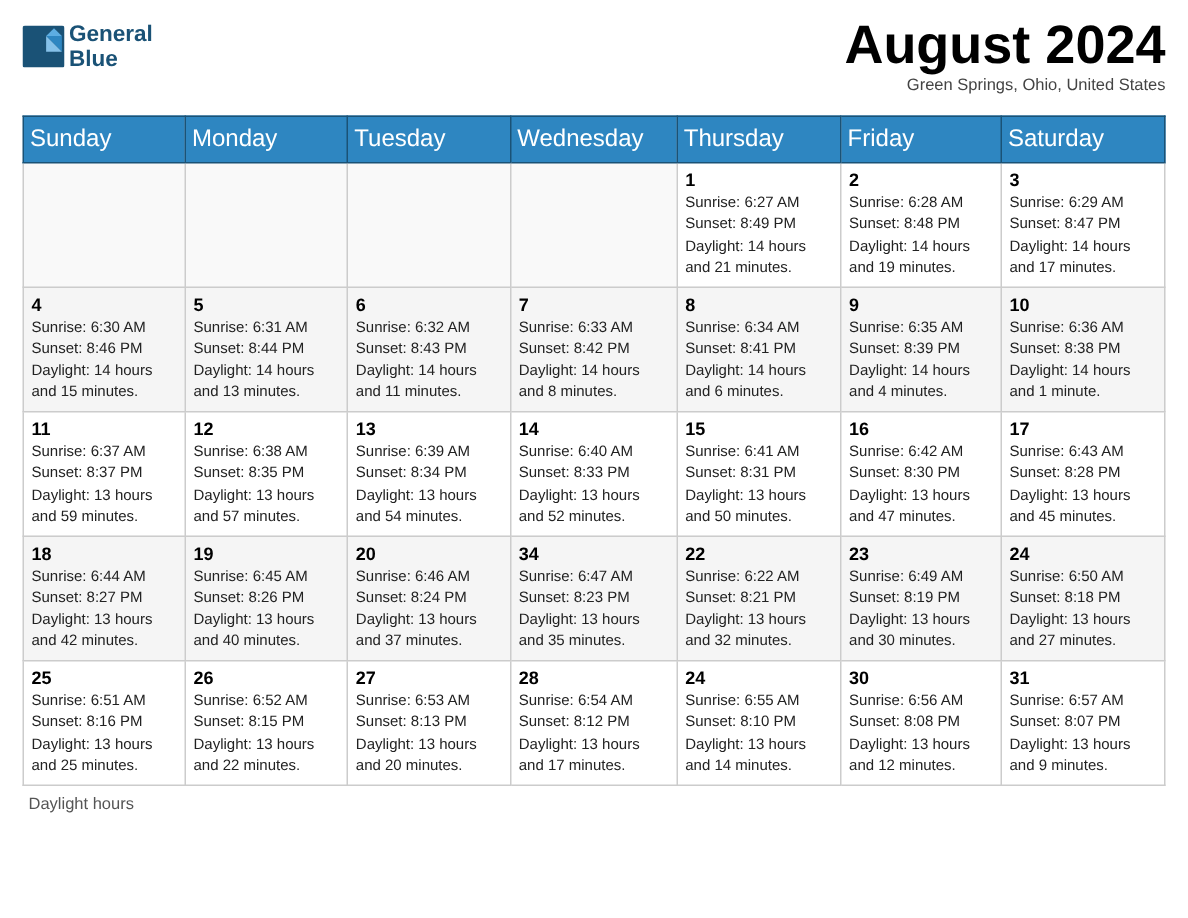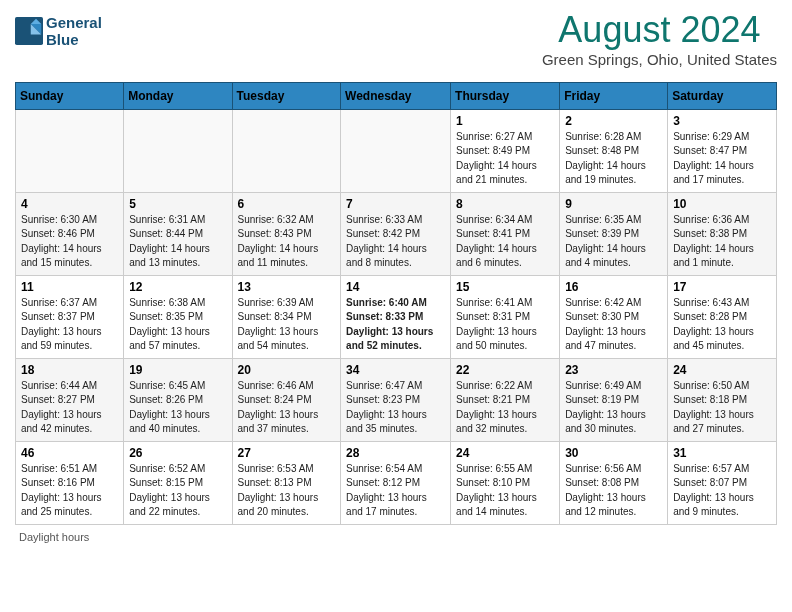--- a/index.html
+++ b/index.html
@@ -35,41 +35,40 @@
     .logo-icon {
       width: 28px;
       height: 28px;
       margin-right: 3px;
     }
     .title-block {
       text-align: right;
     }
     .month-title {
       font-size: 36px;
-      font-weight: normal;
-      color: #0f766e;
+      font-weight: bold;
+      color: #000000;
       line-height: 1.1;
-      text-align: center;
     }
     .location {
-      font-size: 15px;
+      font-size: 11px;
       color: #444;
       margin-top: 1px;
     }
     .calendar {
       width: 100%;
       border-collapse: collapse;
       margin-top: 2px;
       font-size: 11px;
     }
     .calendar thead th {
       background: #2e86c1;
-      color: #000000;
-      font-weight: bold;
-      font-size: 12px;
+      color: #ffffff;
+      font-weight: normal;
+      font-size: 16px;
       padding: 6px 4px;
       border: 1px solid #1a5276;
       text-align: left;
     }
     .calendar tbody td {
       border: 1px solid #ccc;
       vertical-align: top;
       padding: 4px 5px;
       width: 113px;
       min-height: 80px;
@@ -230,21 +229,21 @@
           </td>
           <td>
             <span class="day-num">13</span>
             <div class="day-info" style="white-space: pre-line;">Sunrise: 6:39 AM
 Sunset: 8:34 PM
 Daylight: 13 hours
 and 54 minutes.</div>
           </td>
           <td>
             <span class="day-num">14</span>
-            <div class="day-info" style="white-space: pre-line; font-weight: bold;">Sunrise: 6:40 AM
+            <div class="day-info" style="white-space: pre-line;">Sunrise: 6:40 AM
 Sunset: 8:33 PM
 Daylight: 13 hours
 and 52 minutes.</div>
           </td>
           <td>
             <span class="day-num">15</span>
             <div class="day-info" style="white-space: pre-line;">Sunrise: 6:41 AM
 Sunset: 8:31 PM
 Daylight: 13 hours
 and 50 minutes.</div>
@@ -310,21 +309,21 @@
           <td>
             <span class="day-num">24</span>
             <div class="day-info" style="white-space: pre-line;">Sunrise: 6:50 AM
 Sunset: 8:18 PM
 Daylight: 13 hours
 and 27 minutes.</div>
           </td>
         </tr>
         <tr>
           <td>
-            <span class="day-num">46</span>
+            <span class="day-num">25</span>
             <div class="day-info" style="white-space: pre-line;">Sunrise: 6:51 AM
 Sunset: 8:16 PM
 Daylight: 13 hours
 and 25 minutes.</div>
           </td>
           <td>
             <span class="day-num">26</span>
             <div class="day-info" style="white-space: pre-line;">Sunrise: 6:52 AM
 Sunset: 8:15 PM
 Daylight: 13 hours

